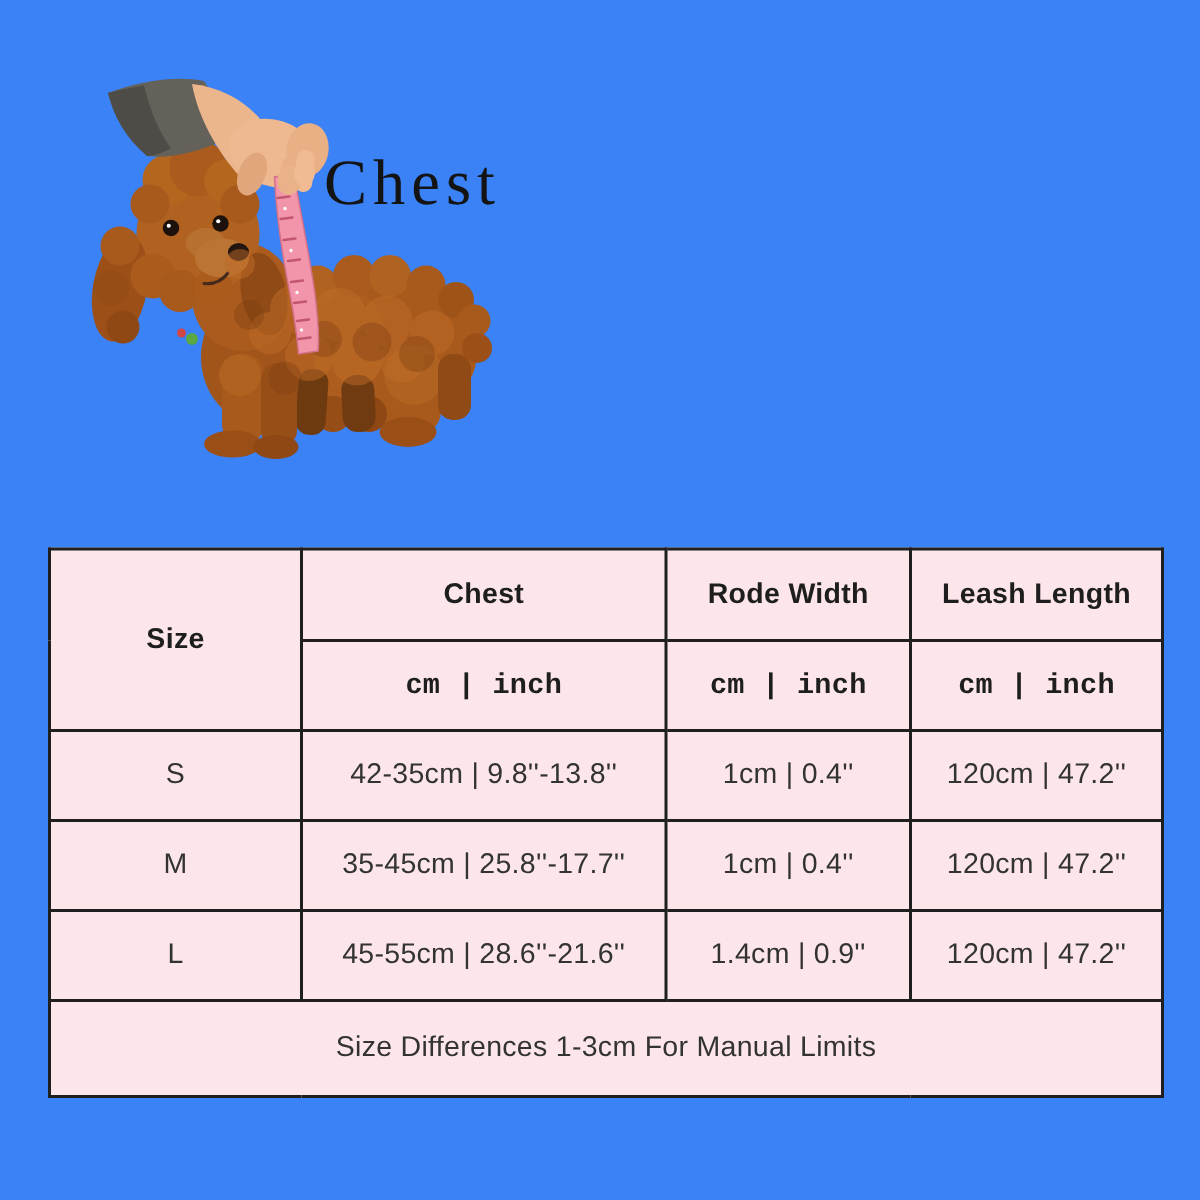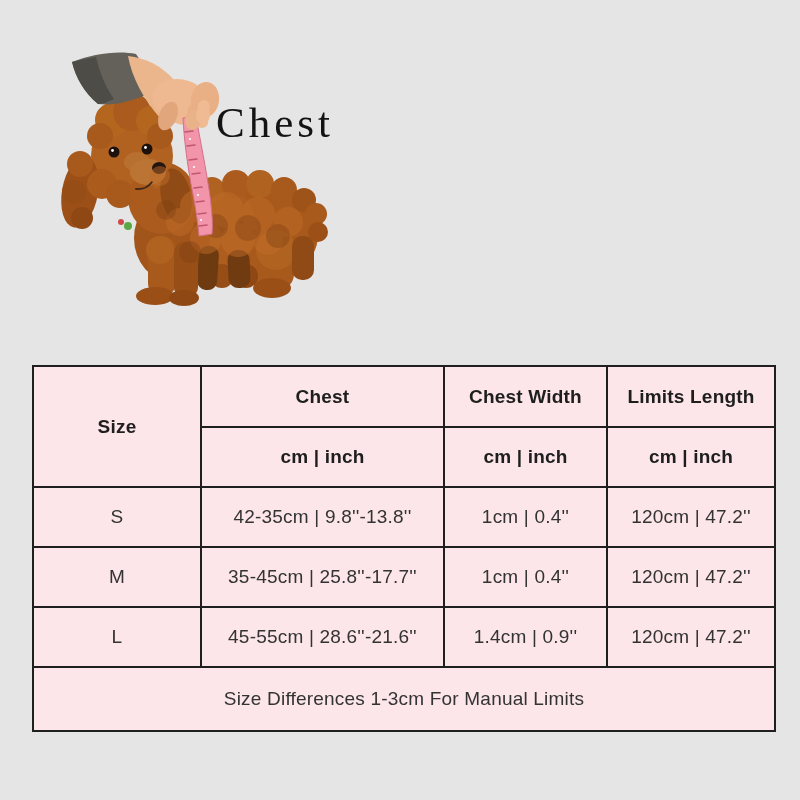--- a/index.html
+++ b/index.html
@@ -1,20 +1,20 @@
 <!DOCTYPE html>
 <html><head>
 <meta charset="utf-8">
 <style>
   html, body { margin: 0; padding: 0; background: #ffffff; }
   .canvas {
     position: relative;
     width: 800px;
     height: 800px;
-    background: #e5e5e5;
+    background: #3b82f6;
     overflow: hidden;
     font-family: "Liberation Sans", sans-serif;
   }
 
   
   .illustration {
     position: absolute;
     left: 0; top: 0;
     width: 800px; height: 360px;
   }
@@ -42,21 +42,21 @@
   table.size-table td {
     border: 2px solid #1f1f1f;
     text-align: center;
     vertical-align: middle;
     padding: 0;
     font-size: 19px;
     letter-spacing: 0.2px;
   }
   td.hd { font-weight: bold; font-size: 19.5px; color: #1e1e1e; }
   tr.row-head1 { height: 61px; }
-  tr.row-head2 { height: 60px; }
+  tr.row-head2 { height: 60px; font-family: Liberation Mono, monospace; }
   tr.row-data  { height: 60px; }
   tr.row-note  { height: 64px; }
   td.size-cell { font-size: 20px; }
 </style>
 </head>
 <body>
 
 <div class="canvas">
 
   <div class="illustration">
@@ -188,22 +188,22 @@
     <colgroup>
       <col style="width:168px">
         <col style="width:243px">
         <col style="width:163px">
         <col style="width:168px">
     </colgroup>
     <tbody>
       <tr class="row-head1">
         <td class="hd" rowspan="2">Size</td>
         <td class="hd">Chest</td>
-        <td class="hd">Chest Width</td>
-        <td class="hd">Limits Length</td>
+        <td class="hd">Rode Width</td>
+        <td class="hd">Leash Length</td>
       </tr>
       <tr class="row-head2">
         <td class="hd">cm | inch</td>
         <td class="hd">cm | inch</td>
         <td class="hd">cm | inch</td>
       </tr>
       <tr class="row-data">
         <td class="size-cell">S</td>
         <td>42-35cm | 9.8''-13.8''</td>
         <td>1cm | 0.4''</td>

